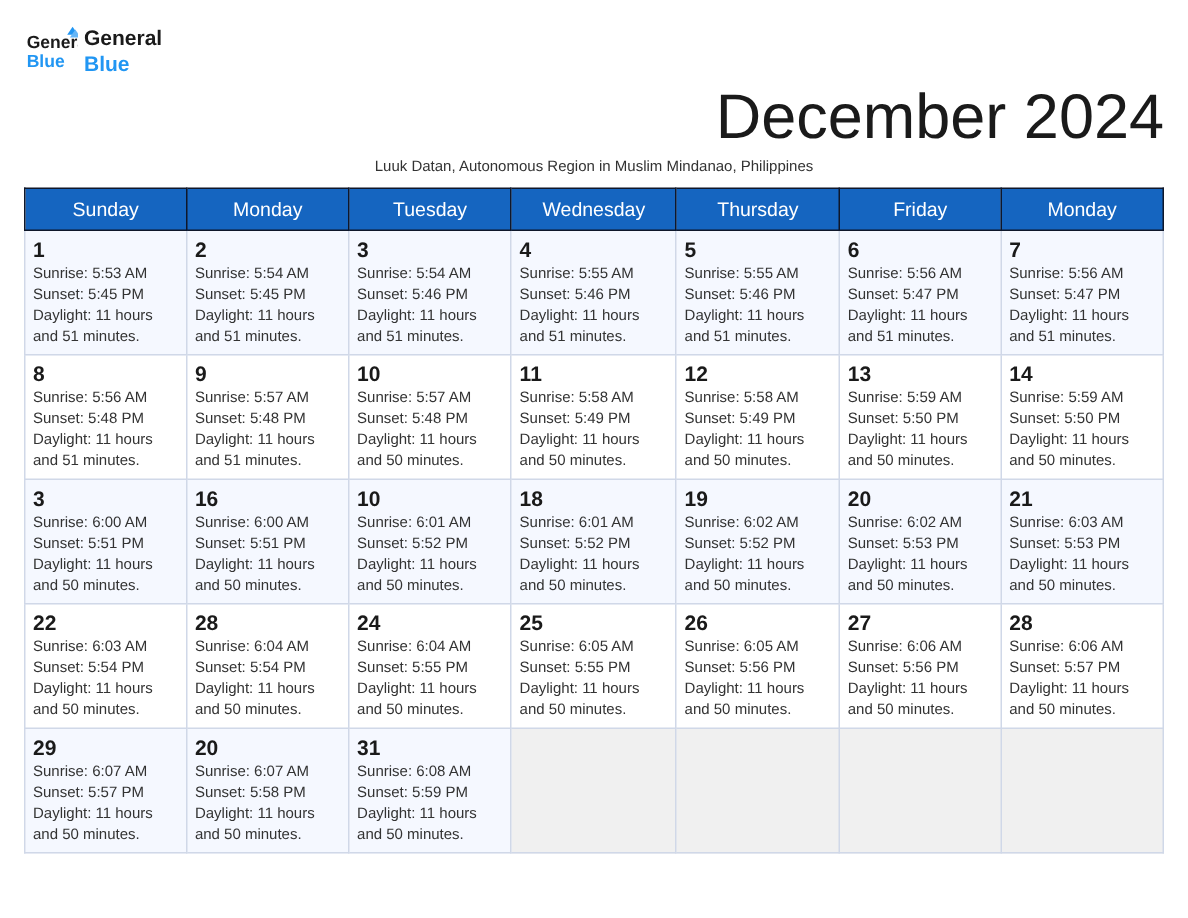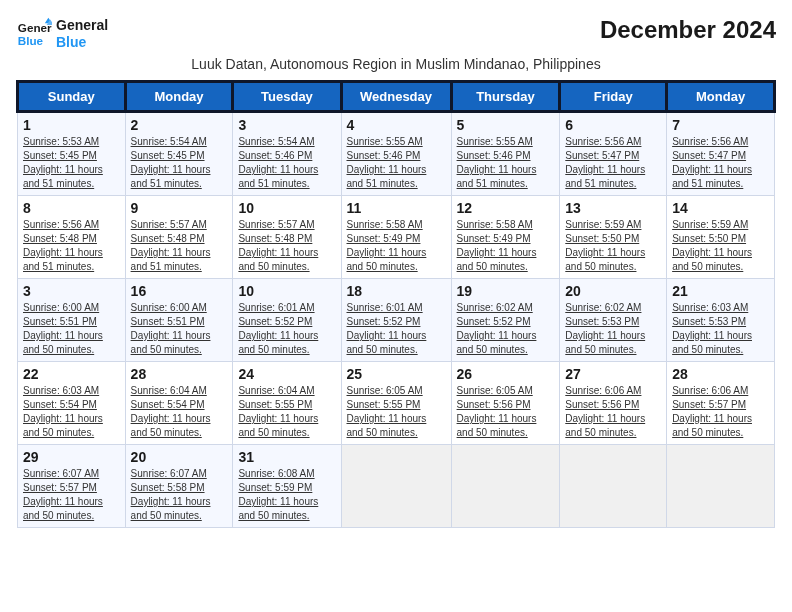--- a/index.html
+++ b/index.html
@@ -19,44 +19,45 @@
     .logo {
       display: flex;
       align-items: center;
       gap: 4px;
     }
     .logo-icon {
       width: 36px;
       height: 36px;
     }
     .month-title {
-      font-size: 24px;
-      font-weight: bold;
+      font-size: 42px;
+      font-weight: normal;
       color: #1a1a1a;
       text-align: right;
+      margin-top: 38px;
     }
     .subtitle {
       text-align: center;
-      font-size: 14px;
+      font-size: 10px;
       color: #333;
       margin-bottom: 8px;
     }
     table {
       width: 100%;
       border-collapse: collapse;
       font-size: 10px;
     }
     thead tr th {
       background: #1565C0;
       color: #fff;
       padding: 6px 4px;
       text-align: center;
       font-size: 13px;
-      font-weight: bold;
-      border: 3px solid #0f172a;
+      font-weight: normal;
+      border: 1px solid #0f172a;
     }
     tbody tr {
       background: #fff;
     }
     tbody tr:nth-child(odd) {
       background: #f5f8ff;
     }
     tbody td {
       border: 1px solid #d0d8e8;
       padding: 4px 5px;
@@ -68,21 +69,20 @@
       font-size: 14px;
       font-weight: bold;
       color: #1a1a1a;
       display: block;
       margin-bottom: 2px;
     }
     .cell-text {
       color: #333;
       line-height: 1.4;
       font-size: 10px;
-      text-decoration: underline;
     }
     .empty-cell {
       background: #f0f0f0 !important;
     }
   </style>
 </head>
 <body>
 
 <div class="header">
   <div class="logo">

